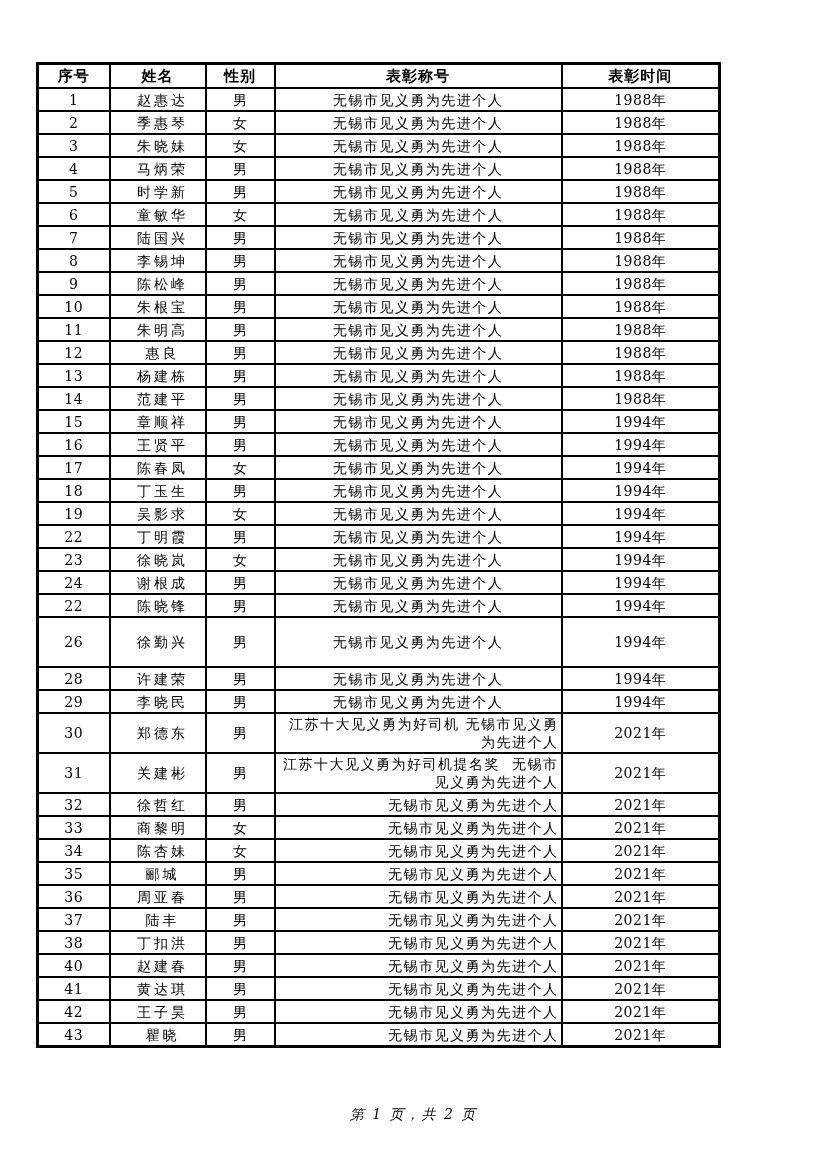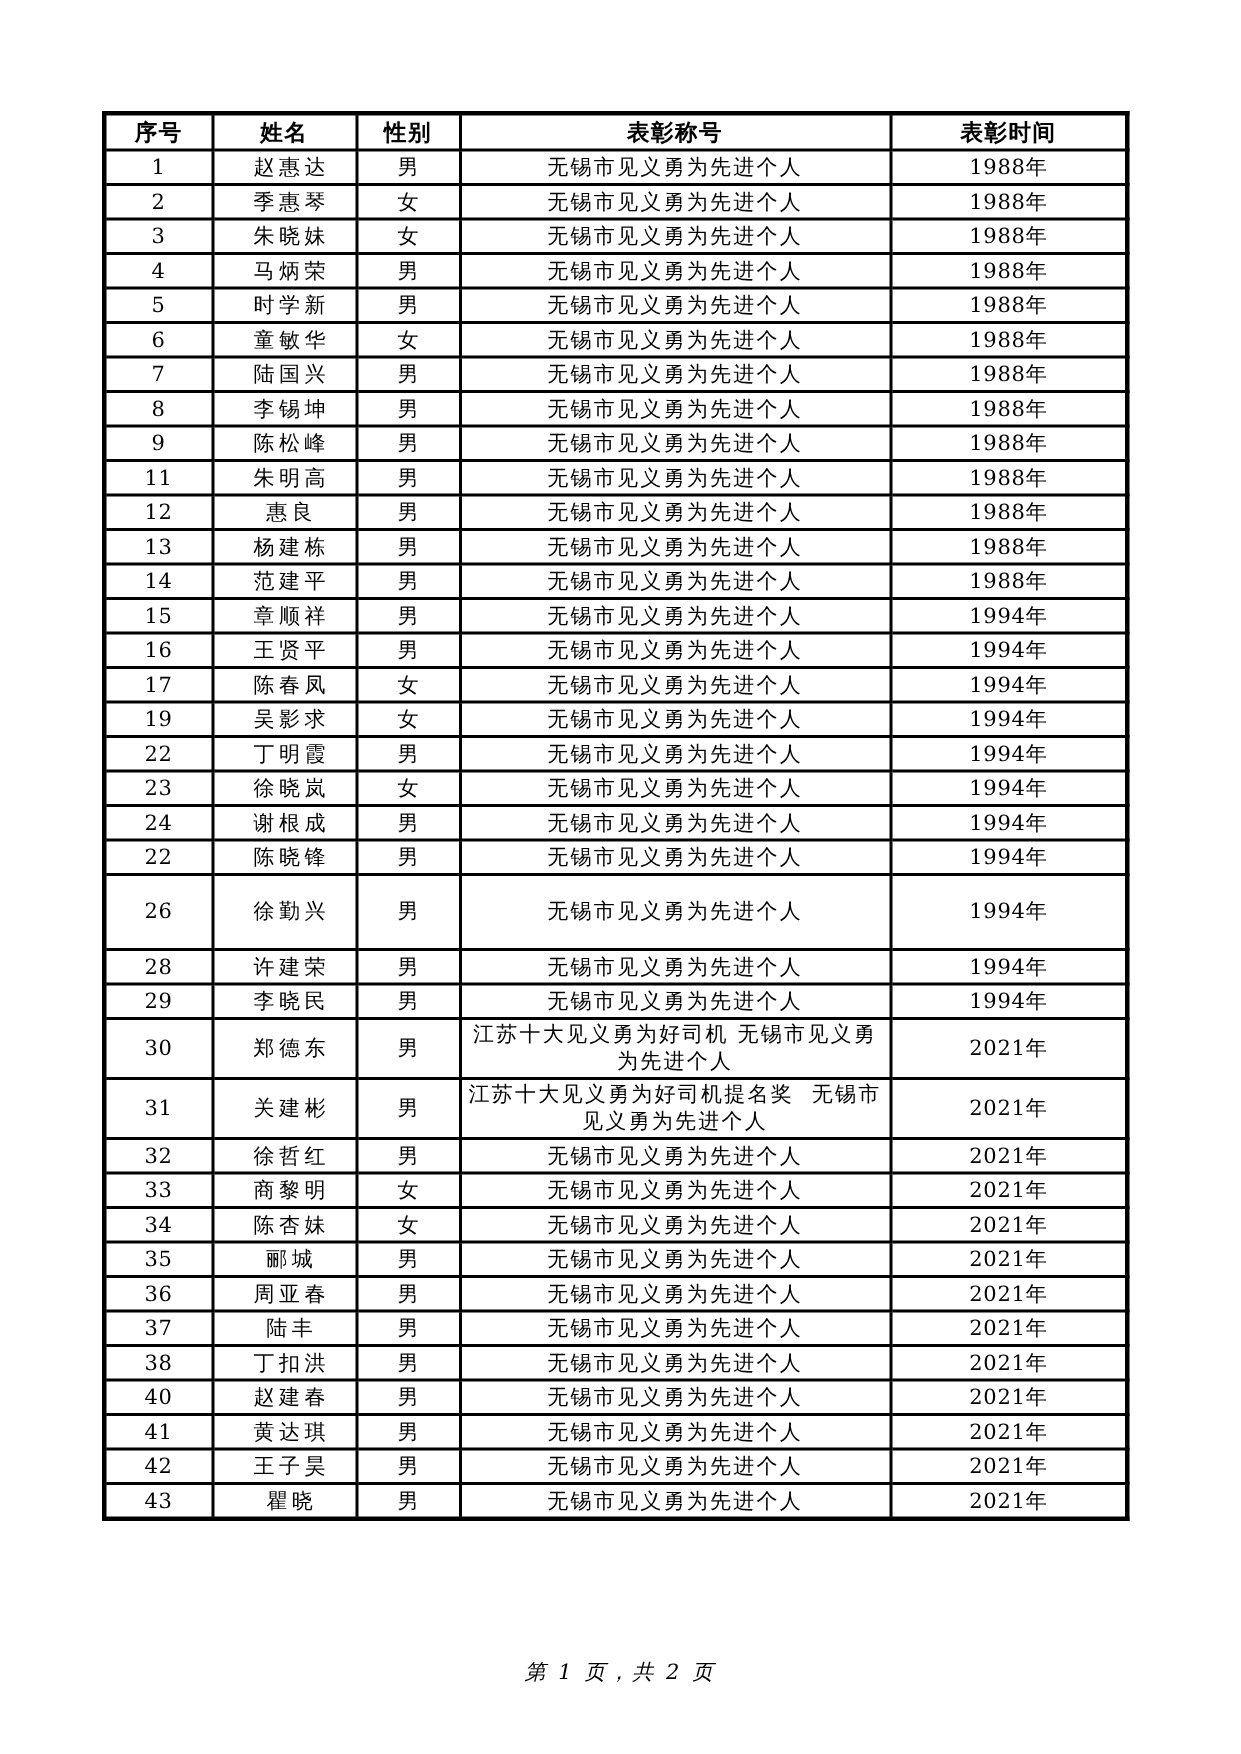--- a/index.html
+++ b/index.html
@@ -12,26 +12,25 @@
   .sheet {
     position: relative;
     width: 827px;
     height: 1169px;
     background: #ffffff;
     overflow: hidden;
   }
   table.commend {
     position: absolute;
     left: 36px;
-    top: 74px;
+    top: 62px;
     width: 682px;
     border-collapse: collapse;
     table-layout: fixed;
     border: 3px solid #000;
-    margin-left: 32px;
   }
   .commend th, .commend td {
     border: 2px solid #000;
     text-align: center;
     vertical-align: middle;
     padding: 1px 2px;
     font-size: 14px;
     line-height: 18px;
     overflow: hidden;
   }
@@ -40,21 +39,21 @@
     font-weight: bold;
     height: 20px;
     letter-spacing: 1px;
   }
   .commend td { height: 19px; }
   .commend td.col-name { letter-spacing: 3px; padding-left: 12px; }
   .commend td.col-title {
     white-space: pre-wrap;
     letter-spacing: 1.5px;
   }
-  .commend td.col-title.left { text-align: center; }
+  .commend td.col-title.left { text-align: right; }
   .commend td.col-no, .commend td.col-year { letter-spacing: 0.5px; }
   col.c-no    { width: 72px; }
   col.c-name  { width: 96px; }
   col.c-gender{ width: 69px; }
   col.c-title { width: 287px; }
   col.c-year  { width: 158px; }
   .page-footer {
     position: absolute;
     left: 0;
     top: 1106px;
@@ -145,20 +144,27 @@
           <td class="col-year">1988年</td>
         </tr>
         <tr>
           <td class="col-no">9</td>
           <td class="col-name">陈松峰</td>
           <td class="col-gender">男</td>
           <td class="col-title">无锡市见义勇为先进个人</td>
           <td class="col-year">1988年</td>
         </tr>
         <tr>
+          <td class="col-no">10</td>
+          <td class="col-name">朱根宝</td>
+          <td class="col-gender">男</td>
+          <td class="col-title">无锡市见义勇为先进个人</td>
+          <td class="col-year">1988年</td>
+        </tr>
+        <tr>
           <td class="col-no">11</td>
           <td class="col-name">朱明高</td>
           <td class="col-gender">男</td>
           <td class="col-title">无锡市见义勇为先进个人</td>
           <td class="col-year">1988年</td>
         </tr>
         <tr>
           <td class="col-no">12</td>
           <td class="col-name">惠良</td>
           <td class="col-gender">男</td>
@@ -190,20 +196,27 @@
           <td class="col-no">16</td>
           <td class="col-name">王贤平</td>
           <td class="col-gender">男</td>
           <td class="col-title">无锡市见义勇为先进个人</td>
           <td class="col-year">1994年</td>
         </tr>
         <tr>
           <td class="col-no">17</td>
           <td class="col-name">陈春凤</td>
           <td class="col-gender">女</td>
+          <td class="col-title">无锡市见义勇为先进个人</td>
+          <td class="col-year">1994年</td>
+        </tr>
+        <tr>
+          <td class="col-no">18</td>
+          <td class="col-name">丁玉生</td>
+          <td class="col-gender">男</td>
           <td class="col-title">无锡市见义勇为先进个人</td>
           <td class="col-year">1994年</td>
         </tr>
         <tr>
           <td class="col-no">19</td>
           <td class="col-name">吴影求</td>
           <td class="col-gender">女</td>
           <td class="col-title">无锡市见义勇为先进个人</td>
           <td class="col-year">1994年</td>
         </tr>

